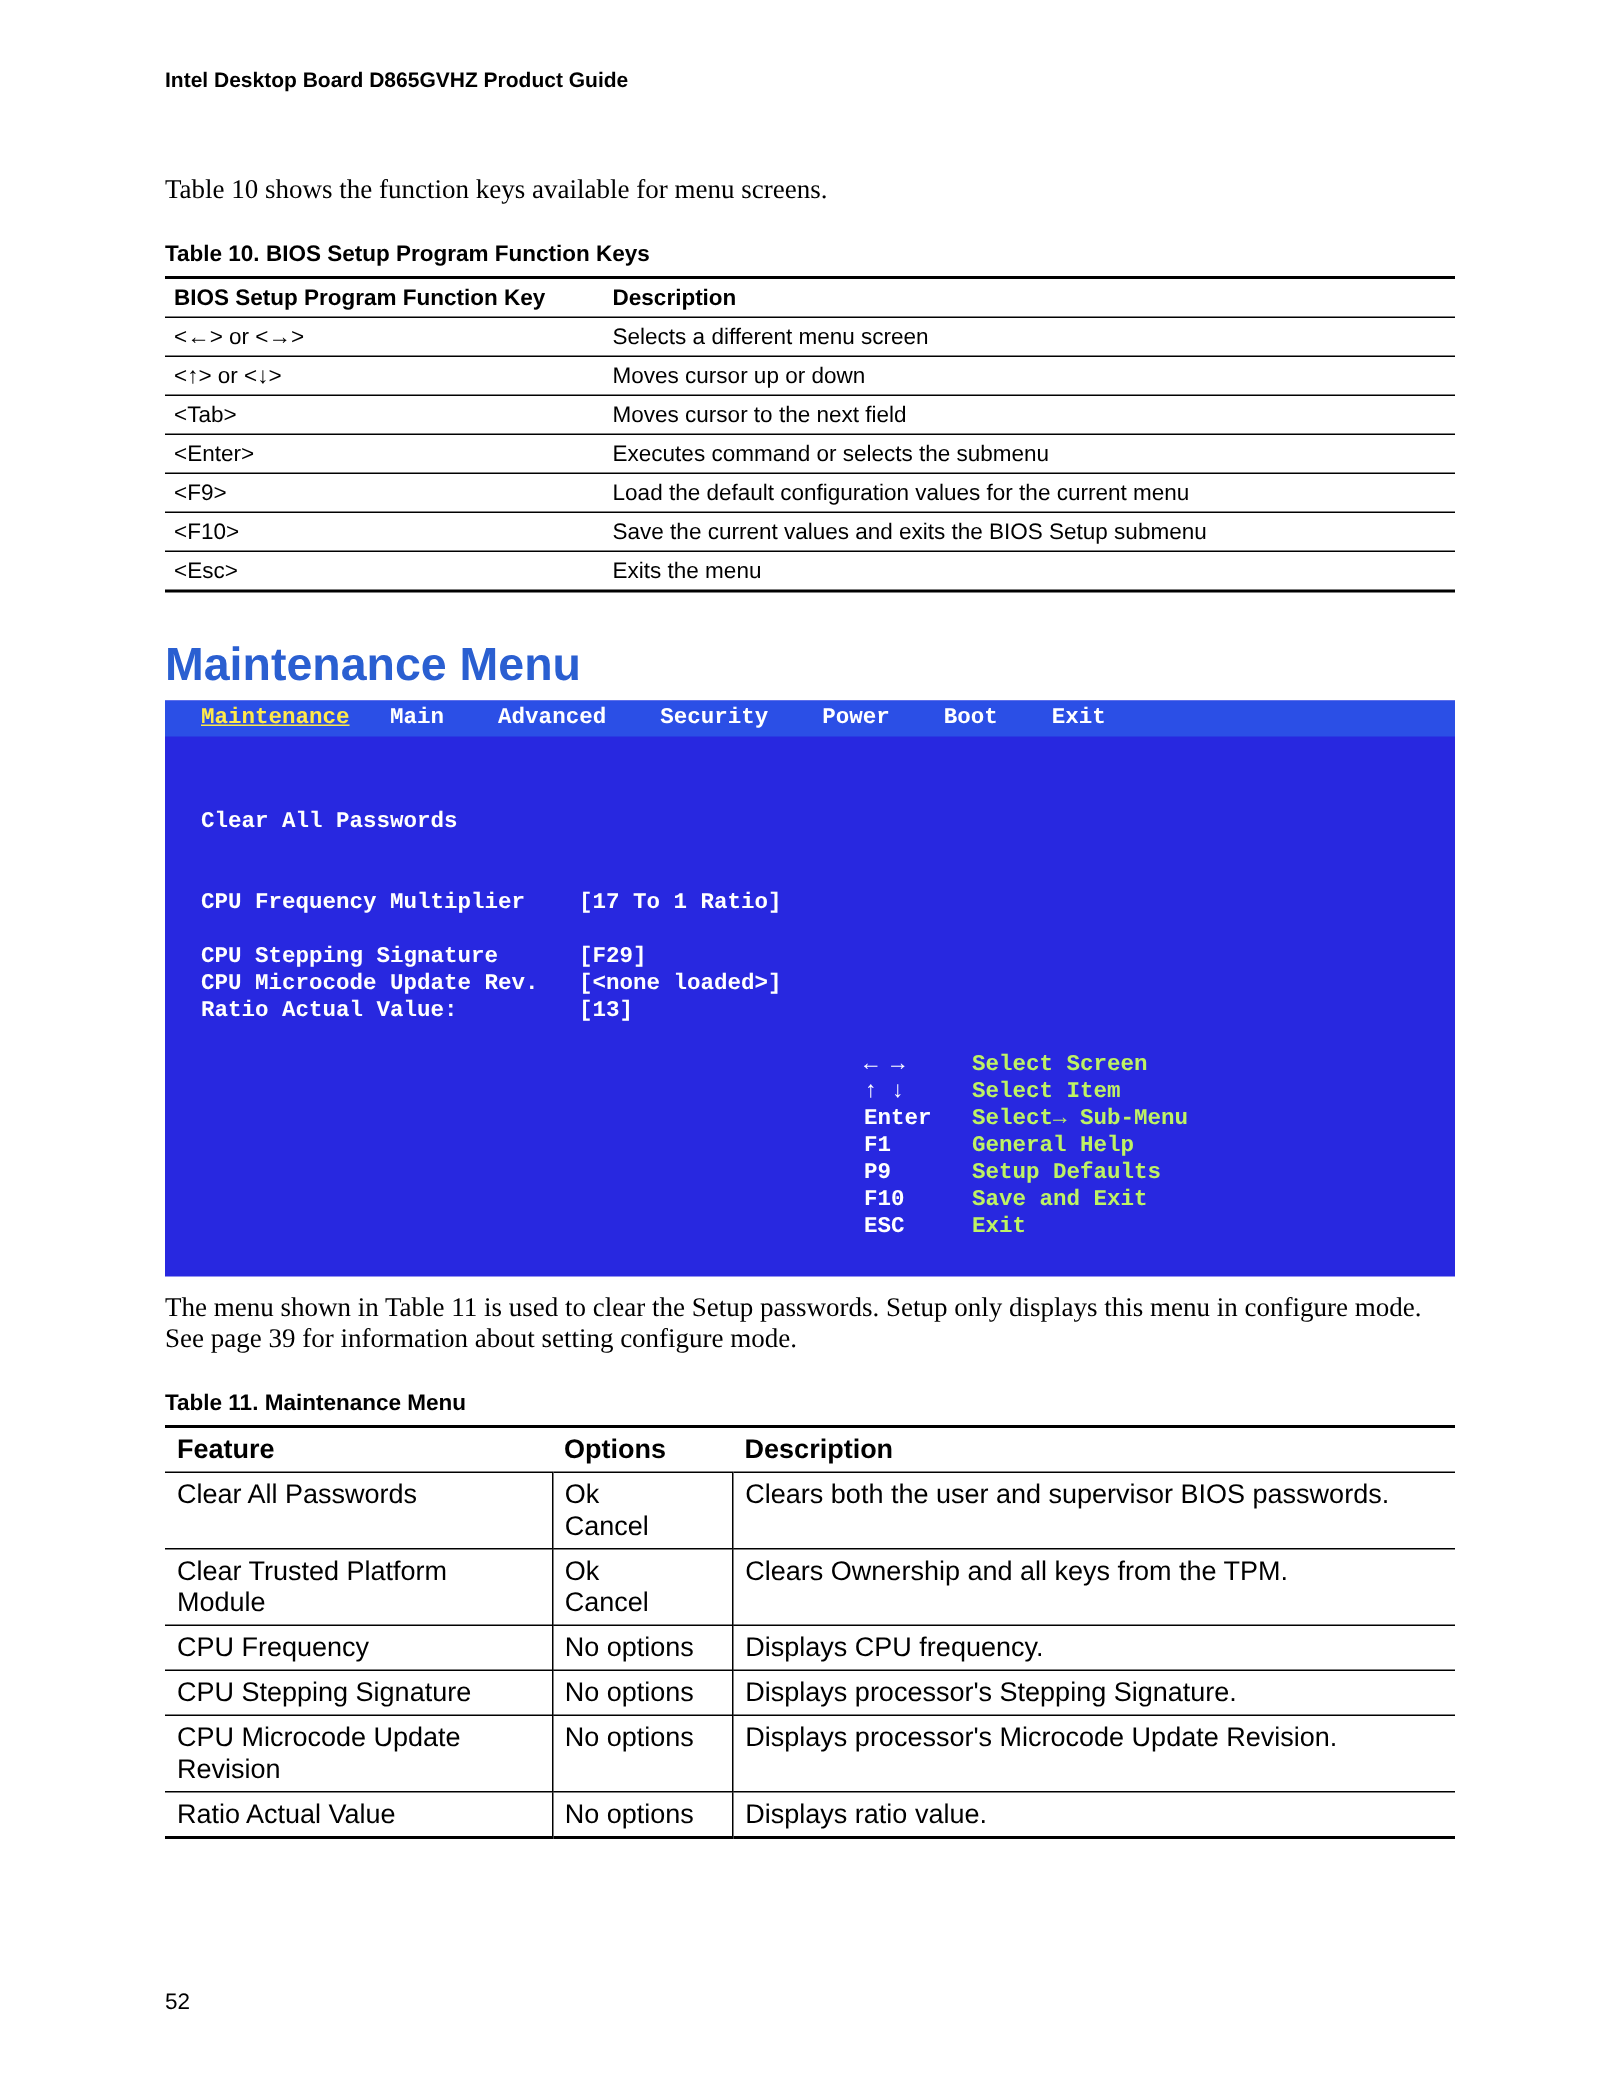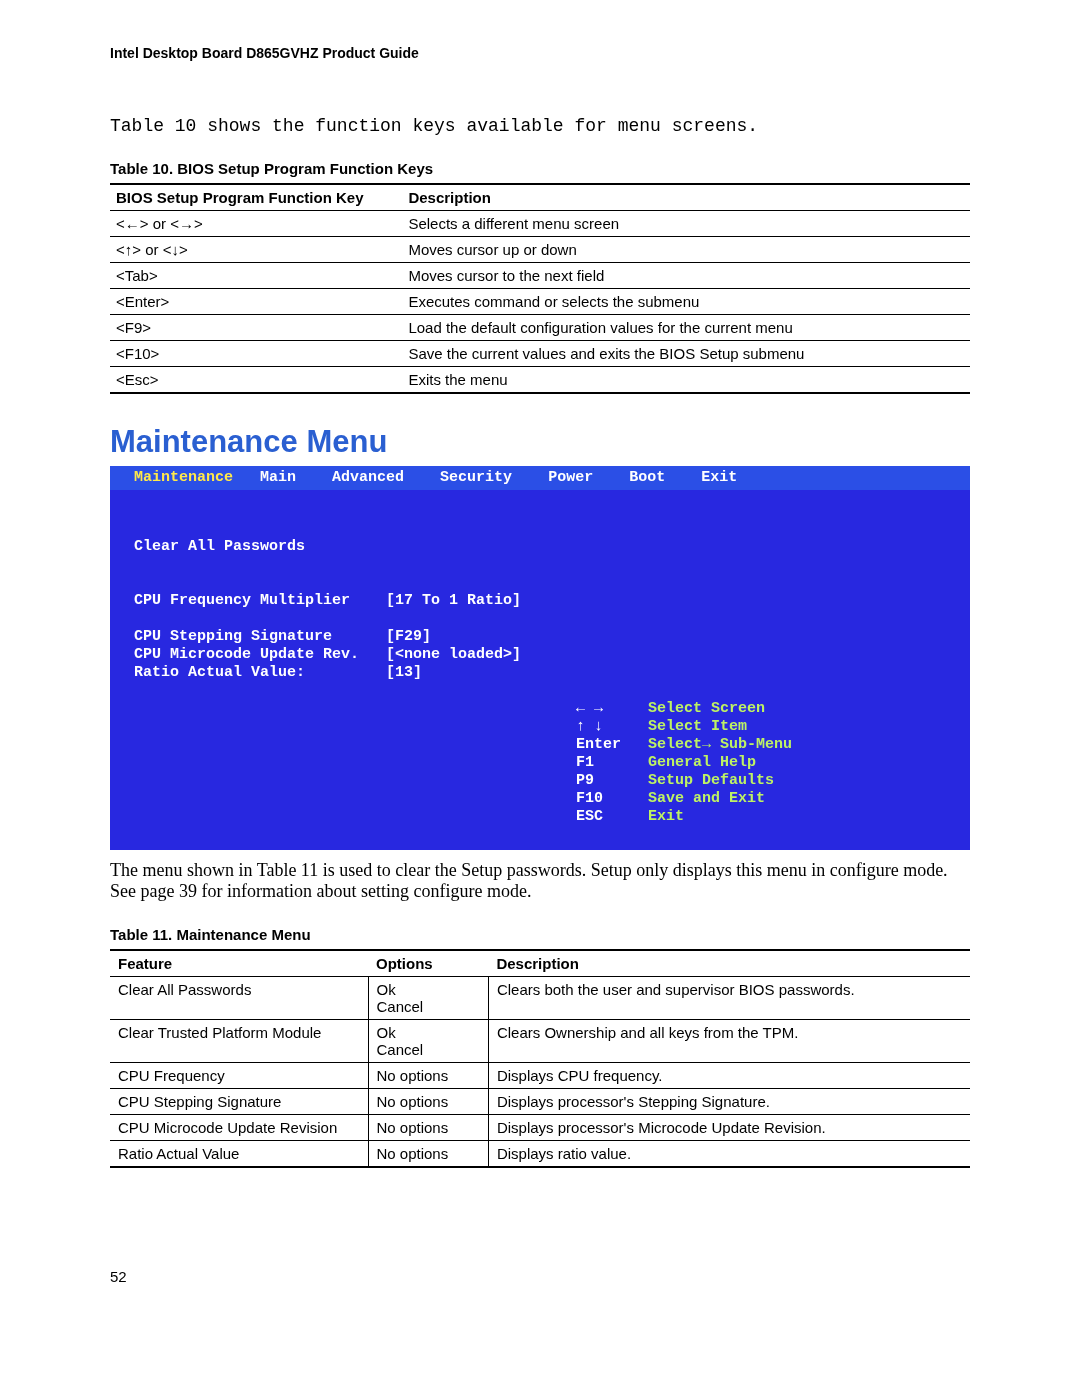--- a/index.html
+++ b/index.html
@@ -12,21 +12,21 @@
   }
   .page {
     padding: 45px 110px 50px 110px;
   }
   .doc-header {
     font-weight: bold;
     font-size: 14px;
     margin-bottom: 55px;
   }
   .intro {
-    font-family: Liberation Mono, monospace;
+    font-family: Liberation Serif, serif;
     font-size: 18px;
     margin-bottom: 24px;
   }
   .table-caption {
     font-weight: bold;
     font-size: 15px;
     margin: 10px 0 6px 0;
   }
   table.fn-table {
     width: 100%;
@@ -62,20 +62,21 @@
     padding: 0 0 14px 0;
     line-height: 1.2;
   }
   .bios-menu {
     background: #2b4fe6;
     padding: 3px 6px 3px 24px;
     white-space: pre;
   }
   .bios-menu .sel {
     color: #ffe94a;
+    text-decoration: underline;
   }
   .bios-body {
     display: flex;
   }
   .bios-left {
     padding: 48px 6px 10px 24px;
     flex: 0 0 430px;
     white-space: pre;
   }
   .bios-right {
@@ -93,21 +94,21 @@
     color: #bef264;
   }
   .after-bios {
     font-family: "Times New Roman", serif;
     font-size: 18px;
     margin: 10px 0 24px 0;
   }
   table.mm-table {
     width: 100%;
     border-collapse: collapse;
-    font-size: 15px;
+    font-size: 18px;
   }
   table.mm-table th {
     text-align: left;
     font-weight: bold;
     border-top: 2px solid #000;
     border-bottom: 1px solid #000;
     padding: 4px 8px;
   }
   table.mm-table td {
     padding: 4px 8px;

